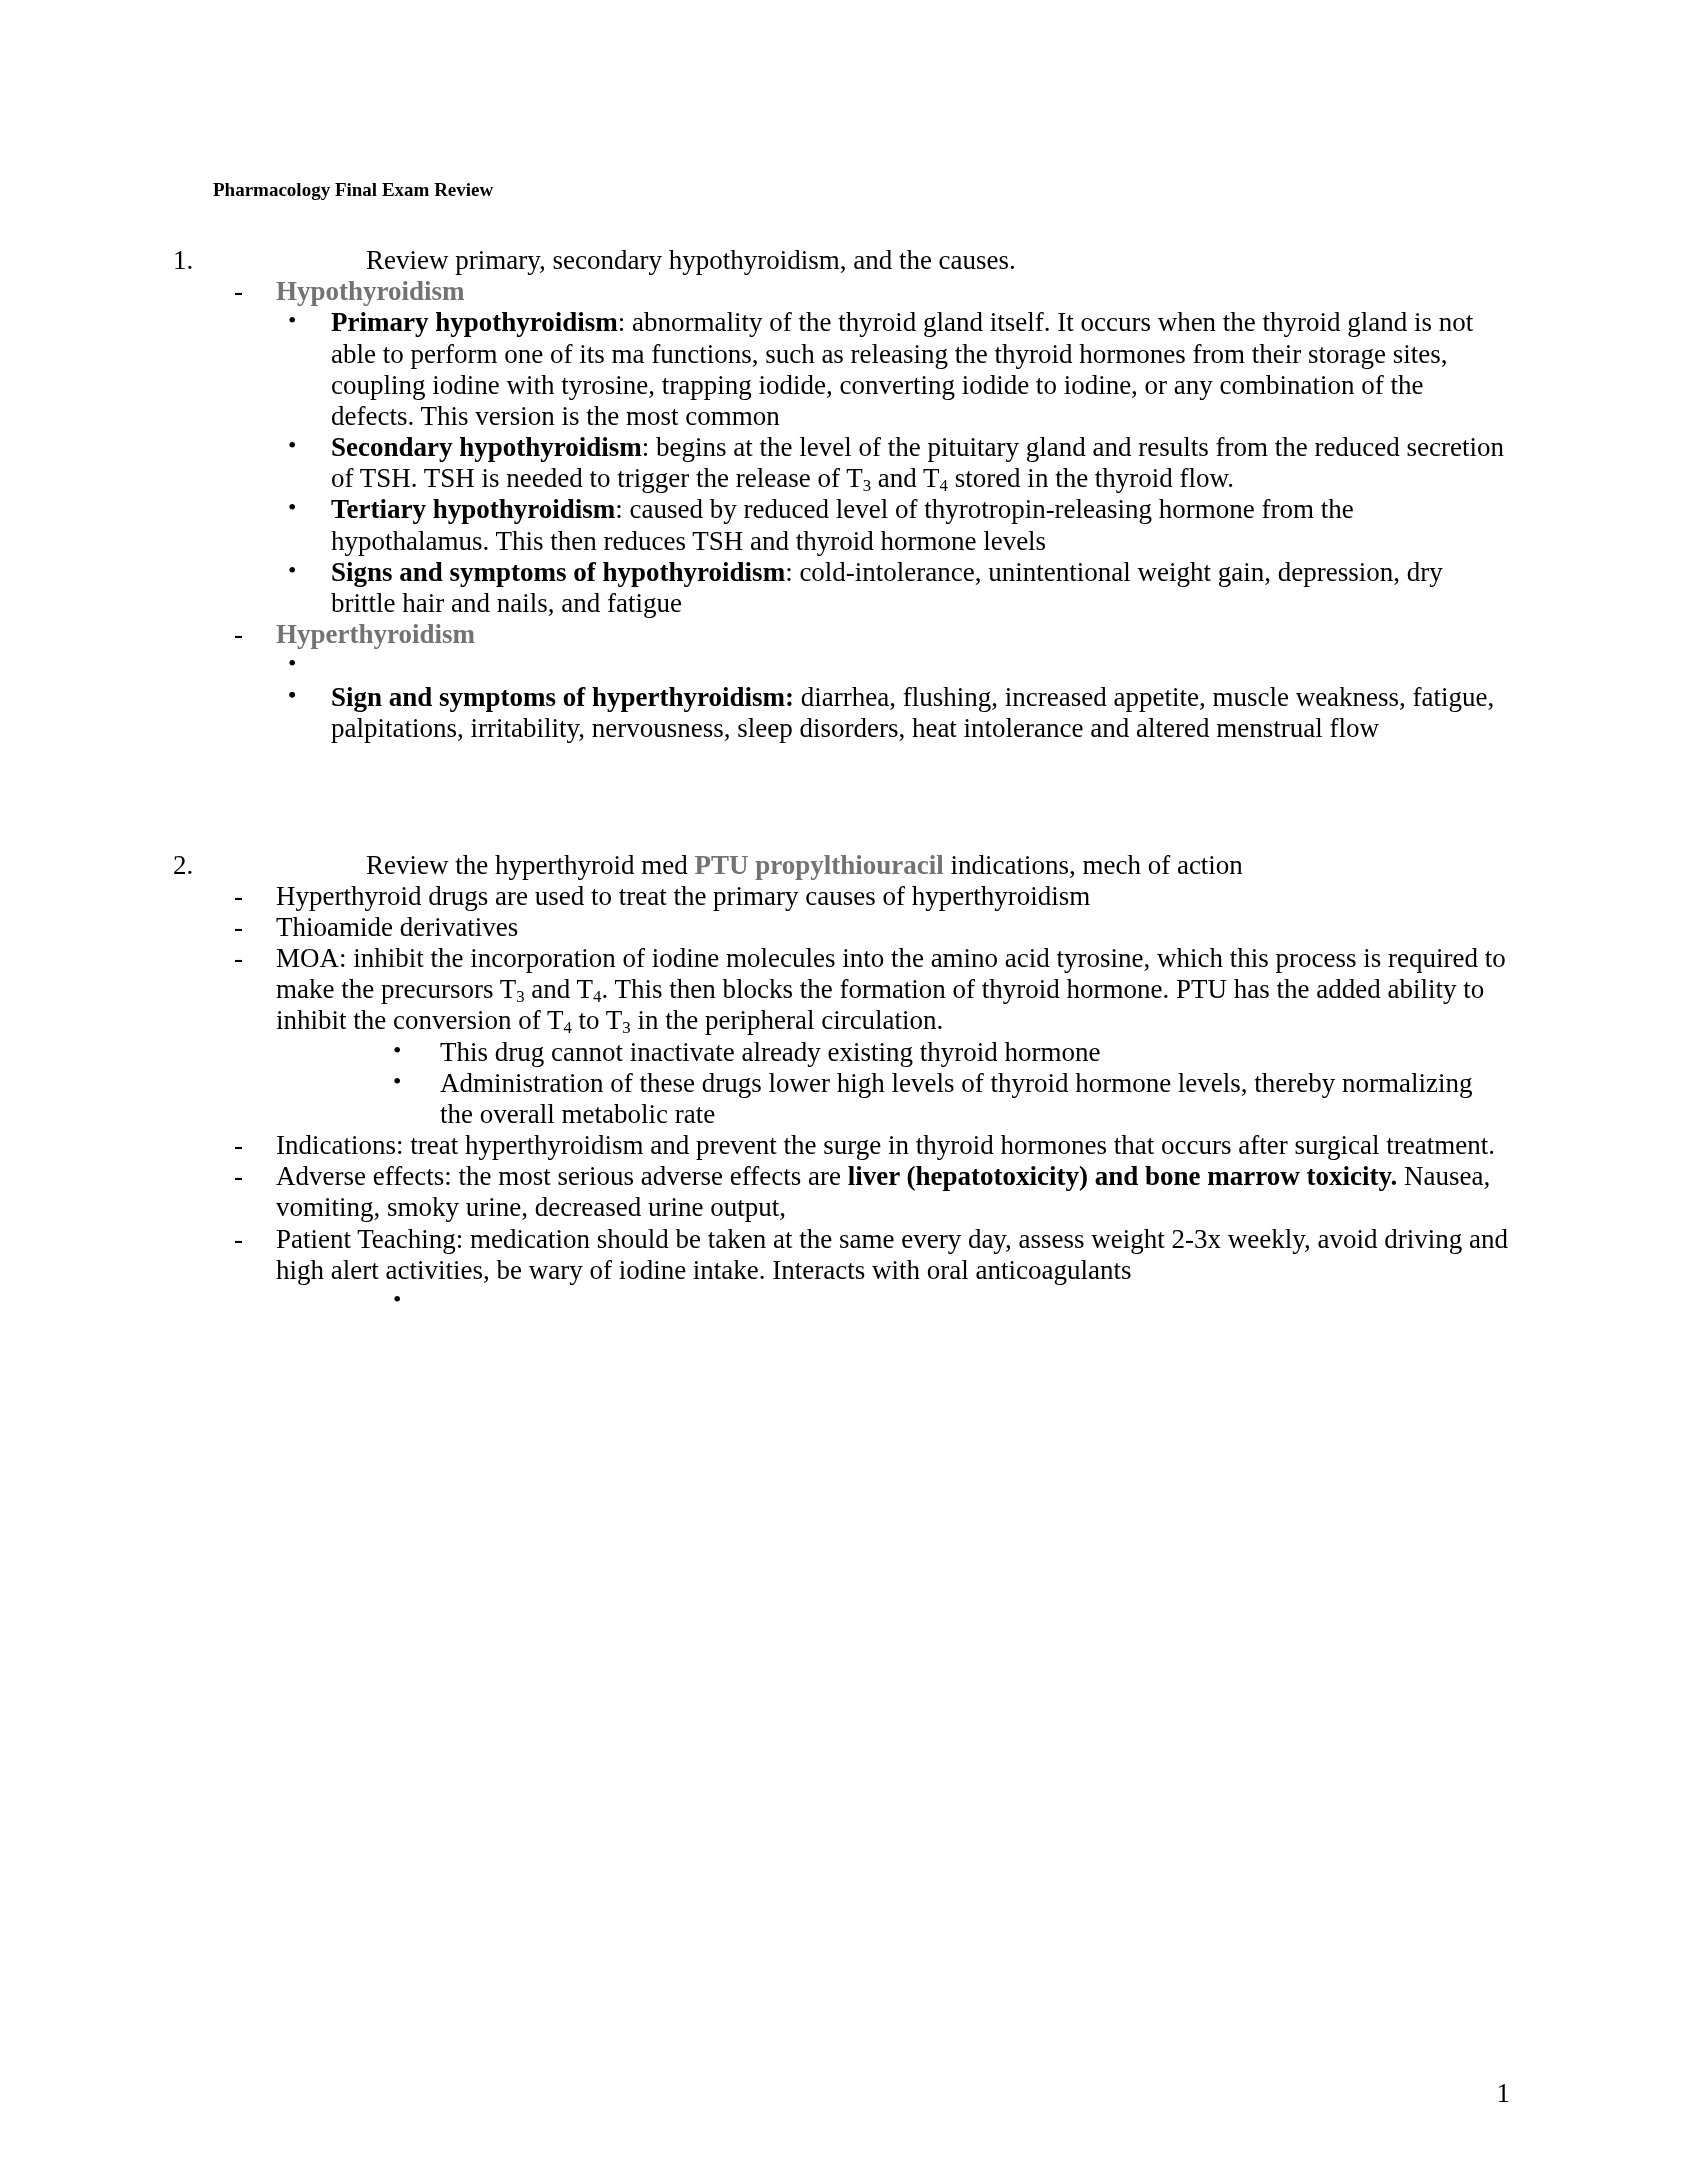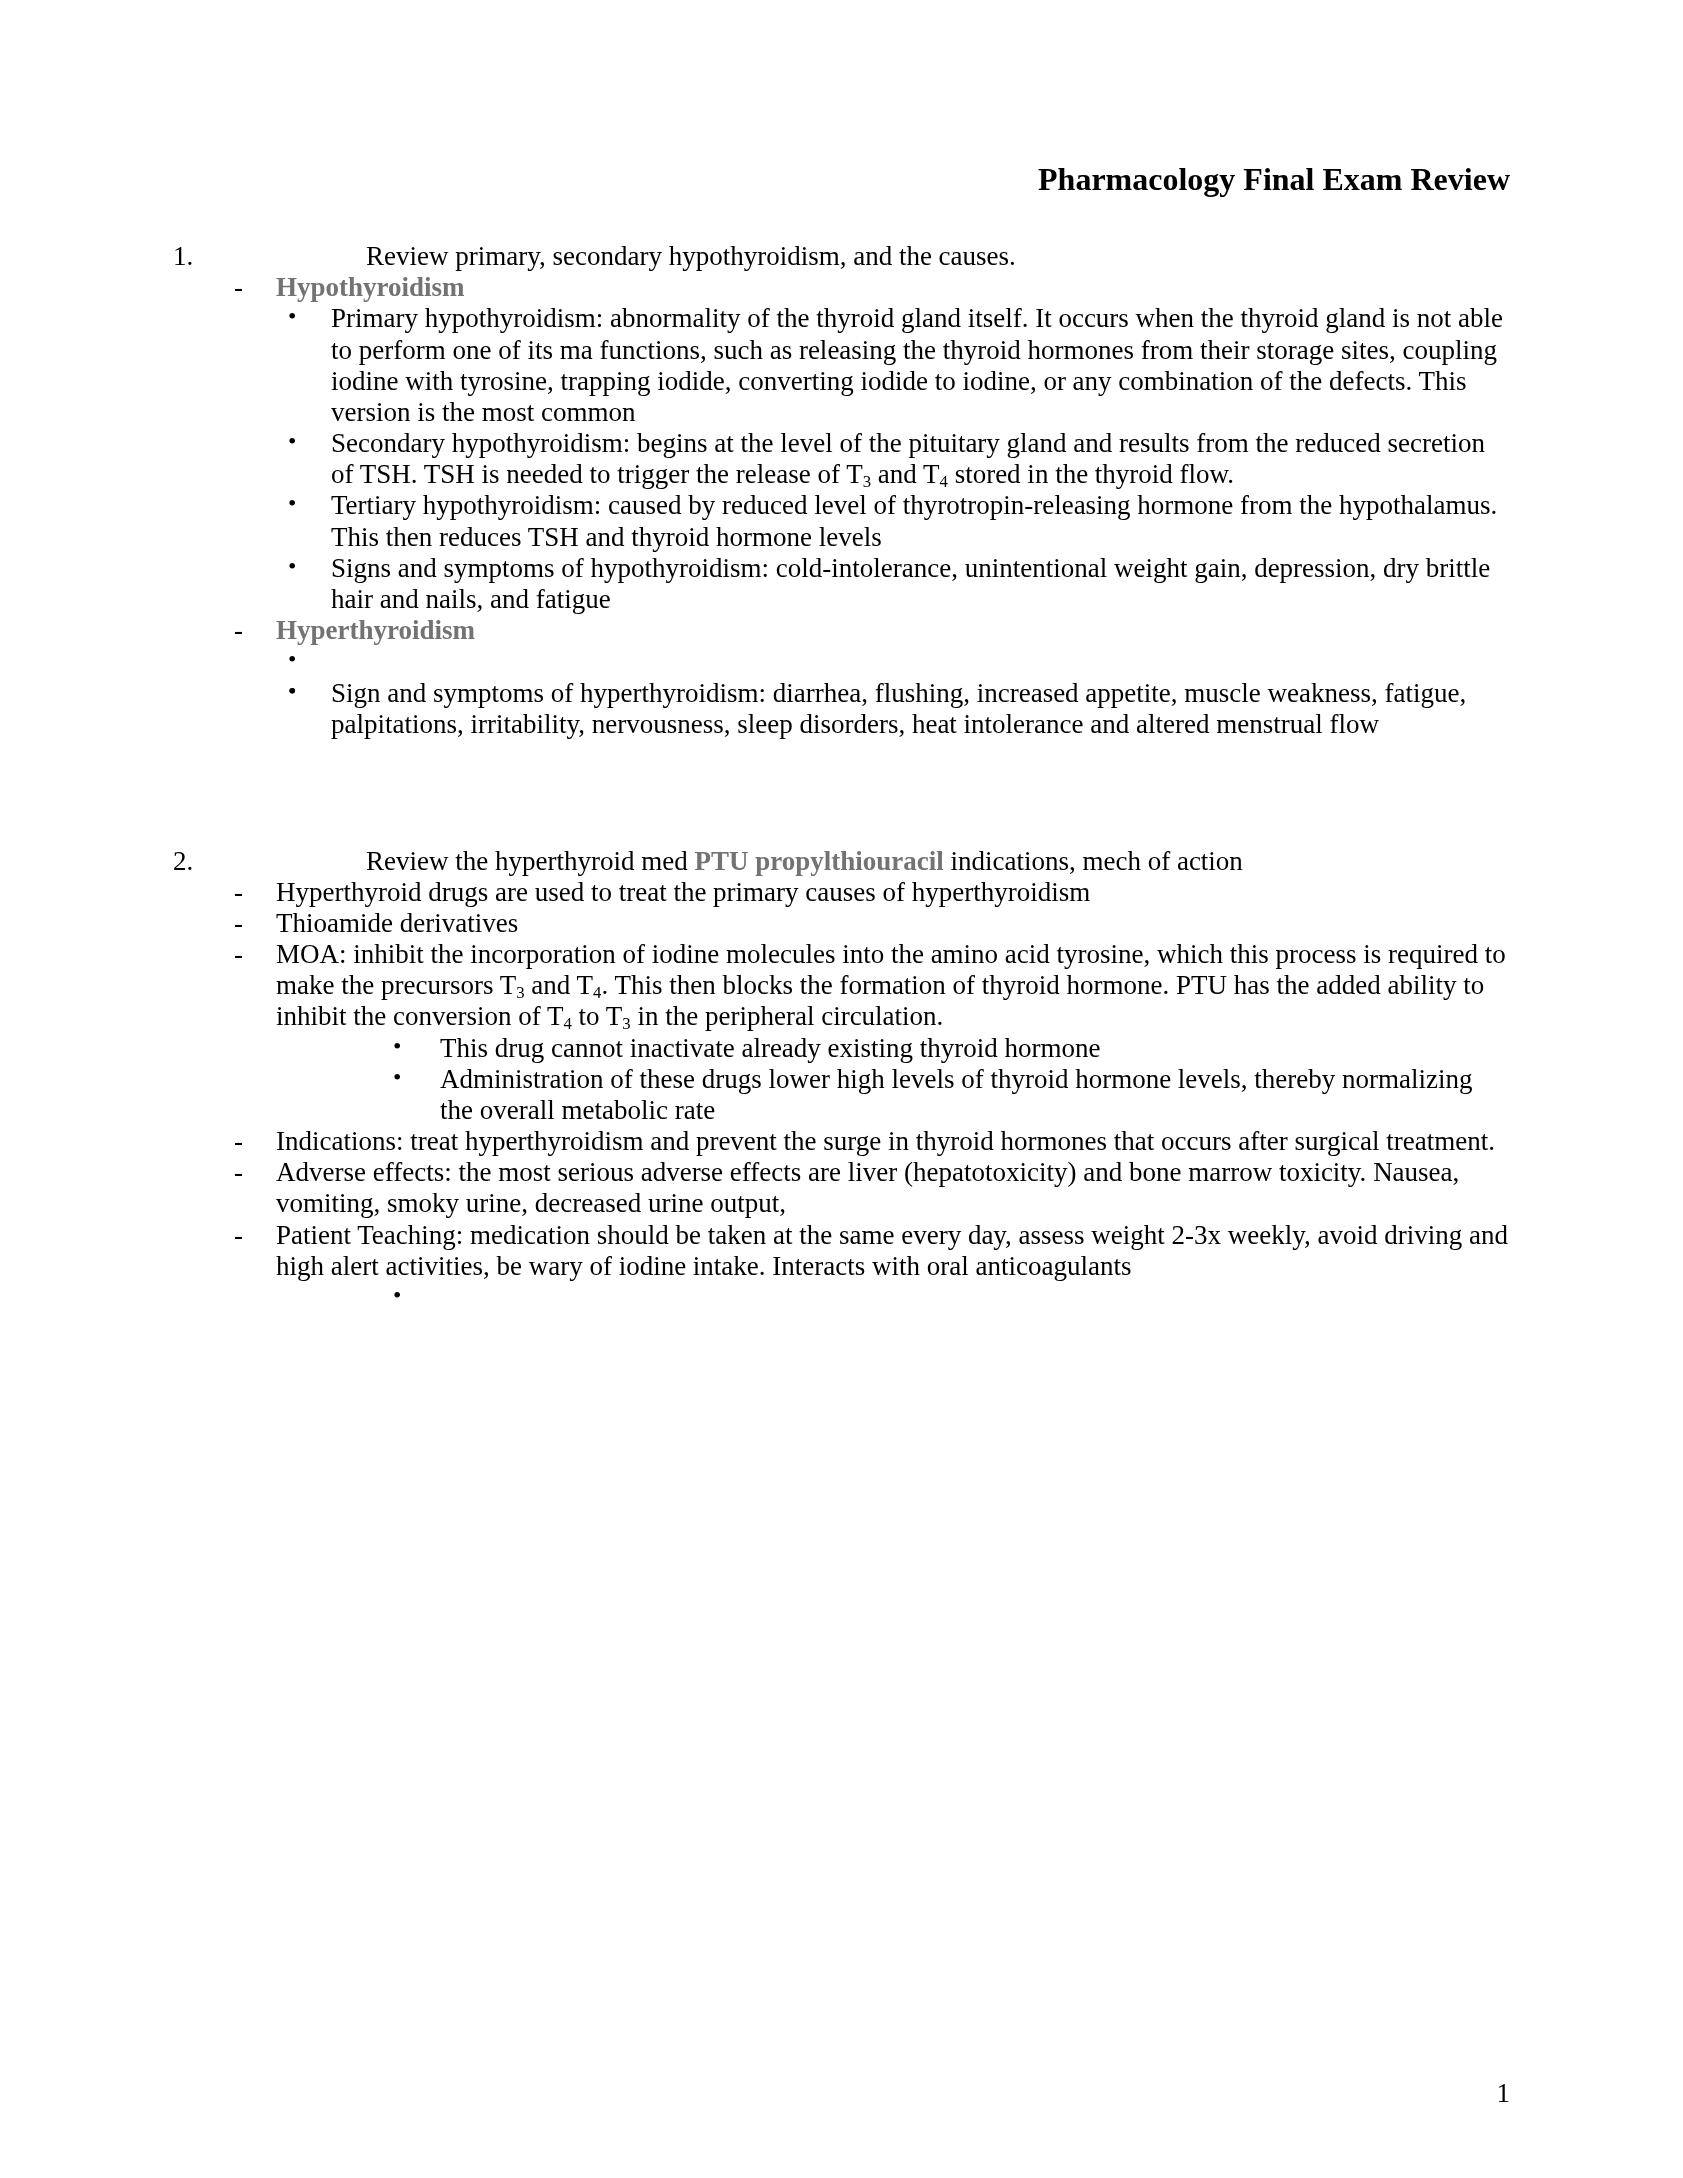--- a/index.html
+++ b/index.html
@@ -19,25 +19,25 @@
   .page {
     position: relative;
     width: 1683px;
     height: 2178px;
     background: #ffffff;
     box-sizing: border-box;
     padding: 163px 173px 0 173px;
   }
 
   .doc-title {
-    text-align: right;
+    text-align: left;
     font-weight: bold;
-    font-size: 32px;
+    font-size: 19px;
     line-height: 1.0;
-    margin: 0 0 0 0;
+    margin: 17px 0 0 0;
     padding-left: 40px;
   }
 
   .spacer-sm { height: 46px; }
   .spacer-lg { height: 105px; }
 
   
   .num-item {
     position: relative;
     font-size: 27px;
@@ -98,21 +98,21 @@
     padding-left: 267px;
   }
   .bul-item.deep > .bul-marker {
     left: 220px;
   }
 
   .empty-bullet {
     height: 32px;
   }
 
-  b, .b { font-weight: normal; }
+  b, .b { font-weight: bold; }
   .blue {
     color: #737373;
     font-weight: bold;
   }
   sub {
     font-size: 0.62em;
     line-height: 0;
     vertical-align: baseline;
     position: relative;
     bottom: -0.22em;

